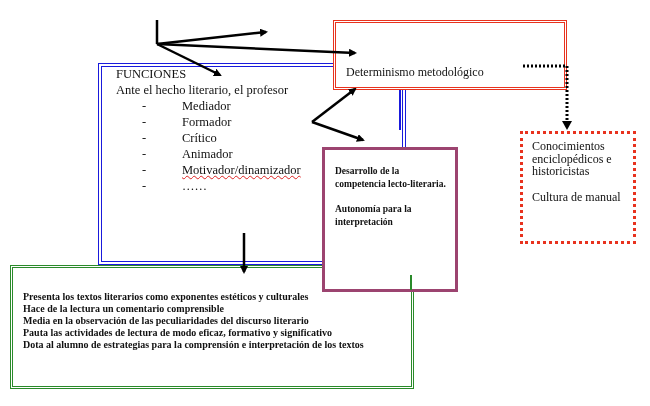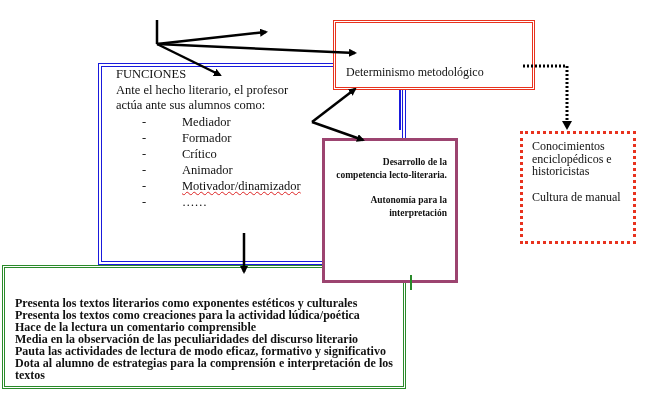--- a/index.html
+++ b/index.html
@@ -3,37 +3,36 @@
 <meta charset="utf-8">
 <style>
   html, body { margin:0; padding:0; background:#fff; }
   body { width:650px; height:406px; position:relative; overflow:hidden; font-family:"Liberation Serif", serif; color:#111; }
   .box { position:absolute; box-sizing:border-box; background:#fff; }
   #funciones { left:98px; top:63px; width:308px; height:202px; border:4px double #1a1adc; padding:0 0 0 14px; font-size:12.5px; line-height:15.5px; }
   #funciones .title { font-size:12.5px; }
   #funciones ul { list-style:none; margin:0; padding:0 0 0 26px; }
   #funciones li { display:flex; font-size:12.5px; line-height:16px; }
   #funciones li .dash { width:40px; }
-  #det { left:333px; top:20px; width:202px; height:70px; border:3px double #e8321e; padding:42px 0 0 10px; font-size:12px; z-index:3; }
-  #des { left:322px; top:138px; width:136px; height:145px; border:3px solid #9c4470; padding:15px 8px 0 10px; font-size:9.5px; font-weight:bold; line-height:12.5px; z-index:3;text-align:right; }
+  #det { left:333px; top:20px; width:234px; height:70px; border:3px double #e8321e; padding:42px 0 0 10px; font-size:12px; z-index:3; }
+  #des { left:322px; top:147px; width:136px; height:145px; border:3px solid #9c4470; padding:15px 8px 0 10px; font-size:9.5px; font-weight:bold; line-height:12.5px; z-index:3; }
   #des p { margin:0 0 13px 0; }
   #con { left:520px; top:131px; width:116px; height:113px; border:3px dotted #e8321e; padding:6px 0 0 9px; font-size:12px; line-height:12.5px; }
   #con p { margin:0 0 13px 0; }
-  #pres { left:2px; top:265px; width:404px; height:124px; border:3px double #2a8a2a; padding:29px 10px 0 10px; font-size:12px; font-weight:bold; line-height:12px; z-index:2; }
+  #pres { left:10px; top:265px; width:404px; height:124px; border:3px double #2a8a2a; padding:23px 10px 0 10px; font-size:10px; font-weight:bold; line-height:12px; z-index:2; }
   #pres div { text-align:justify; }
   svg.arrows { position:absolute; left:0; top:0; z-index:5; pointer-events:none; }
   .spell { text-decoration:underline wavy #d22; text-decoration-thickness:1px; }
 </style>
 </head>
 <body>
 
 <div class="box" id="funciones">
   <div class="title">FUNCIONES</div>
   <div>Ante el hecho literario, el profesor</div>
-  <div>actúa ante sus alumnos como:</div>
   <ul>
     <li>
         <span class="dash">-</span>
         <span>Mediador</span>
       </li>
     <li>
         <span class="dash">-</span>
         <span>Formador</span>
       </li>
     <li>
@@ -64,21 +63,20 @@
   <p>Autonomía para la interpretación</p>
 </div>
 
 <div class="box" id="con">
   <p>Conocimientos enciclopédicos e historicistas</p>
   <p>Cultura de manual</p>
 </div>
 
 <div class="box" id="pres">
   <div>Presenta los textos literarios como exponentes estéticos y culturales</div>
-  <div>Presenta los textos como creaciones para la actividad lúdica/poética</div>
   <div>Hace de la lectura un comentario comprensible</div>
   <div>Media en la observación de las peculiaridades del discurso literario</div>
   <div>Pauta las actividades de lectura de modo eficaz, formativo y significativo</div>
   <div>Dota al alumno de estrategias para la comprensión e interpretación de los textos</div>
 </div>
 
 <svg class="arrows" width="650" height="406" viewBox="0 0 650 406">
   <defs>
     <marker id="ah" markerWidth="8" markerHeight="8" refX="6" refY="4" orient="auto" markerUnits="userSpaceOnUse">
       <path d="M0,0 L8,4 L0,8 z" fill="#000"></path>

